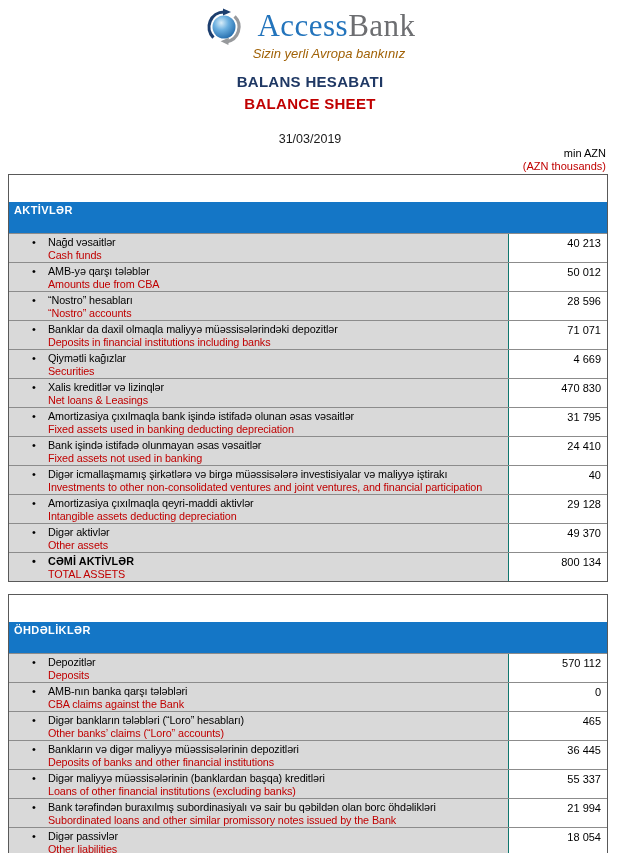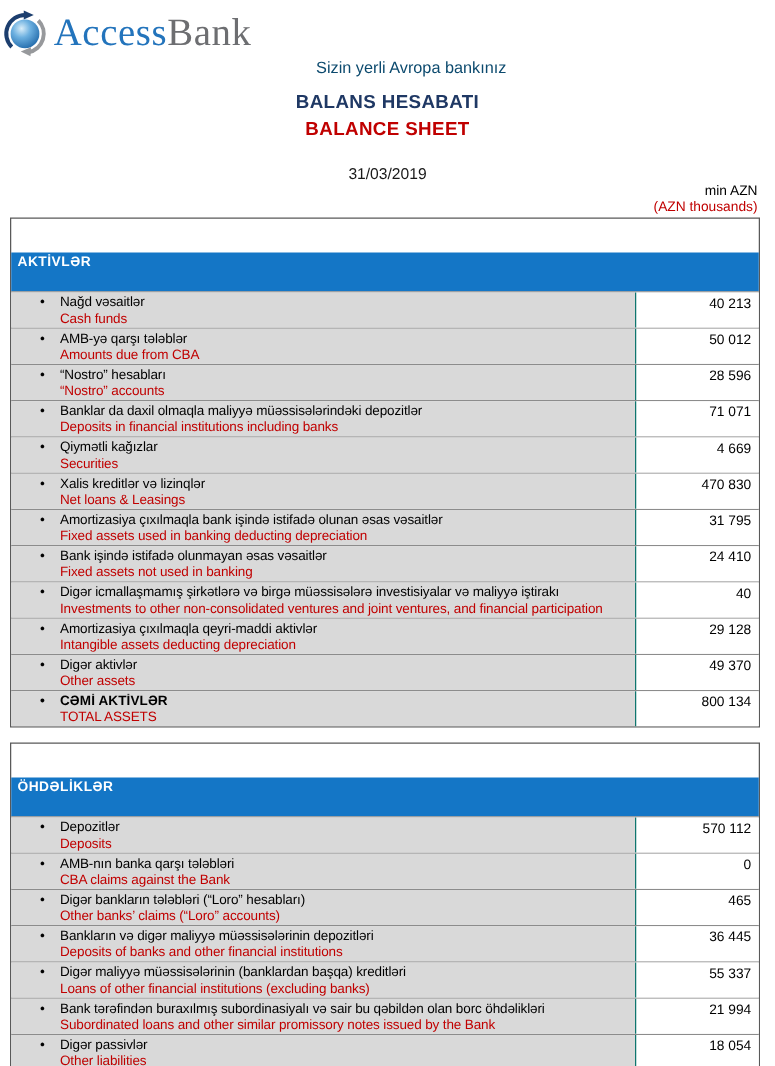--- a/index.html
+++ b/index.html
@@ -2,25 +2,25 @@
 <html><head>
 <meta charset="utf-8">
 <style>
   html,body{margin:0;padding:0;background:#fff;}
   .page{
     width:620px;height:853px;background:#ffffff;overflow:hidden;position:relative;
     font-family:"Liberation Sans",sans-serif;color:#000;
   }
   
   .logo{padding-top:6px;text-align:center;}
-  .logo-row{display:flex;align-items:center;gap:3px;}
+  .logo-row{display:flex;align-items:center;justify-content:center;gap:13px;}
   .logo-text{font-family:"Liberation Serif",serif;font-size:31px;line-height:34px;letter-spacing:0.5px;}
   .logo-access{color:#2374BC;}
   .logo-bank{color:#6D6E71;}
-  .tagline{font-size:13px;line-height:15px;color:#0c4a6e;padding-left:38px;}
+  .tagline{font-size:13px;line-height:15px;color:#a16207;padding-left:38px;font-style:italic;}
   
   .title-az{margin-top:12px;text-align:center;font-weight:bold;font-size:15px;line-height:18px;color:#1F3864;letter-spacing:0.3px;}
   .title-en{margin-top:4px;text-align:center;font-weight:bold;font-size:15px;line-height:18px;color:#C00000;letter-spacing:0.3px;}
   .date{margin-top:19px;text-align:center;font-size:12.5px;line-height:14px;color:#1a1a1a;}
   
   .units{margin:1px 14px 1px 0;text-align:right;font-size:11px;line-height:13px;}
   .unit-az{color:#000;}
   .unit-en{color:#C00000;}
   
   .tbl{margin:0 12px 12px 8px;border:1px solid #595959;}

